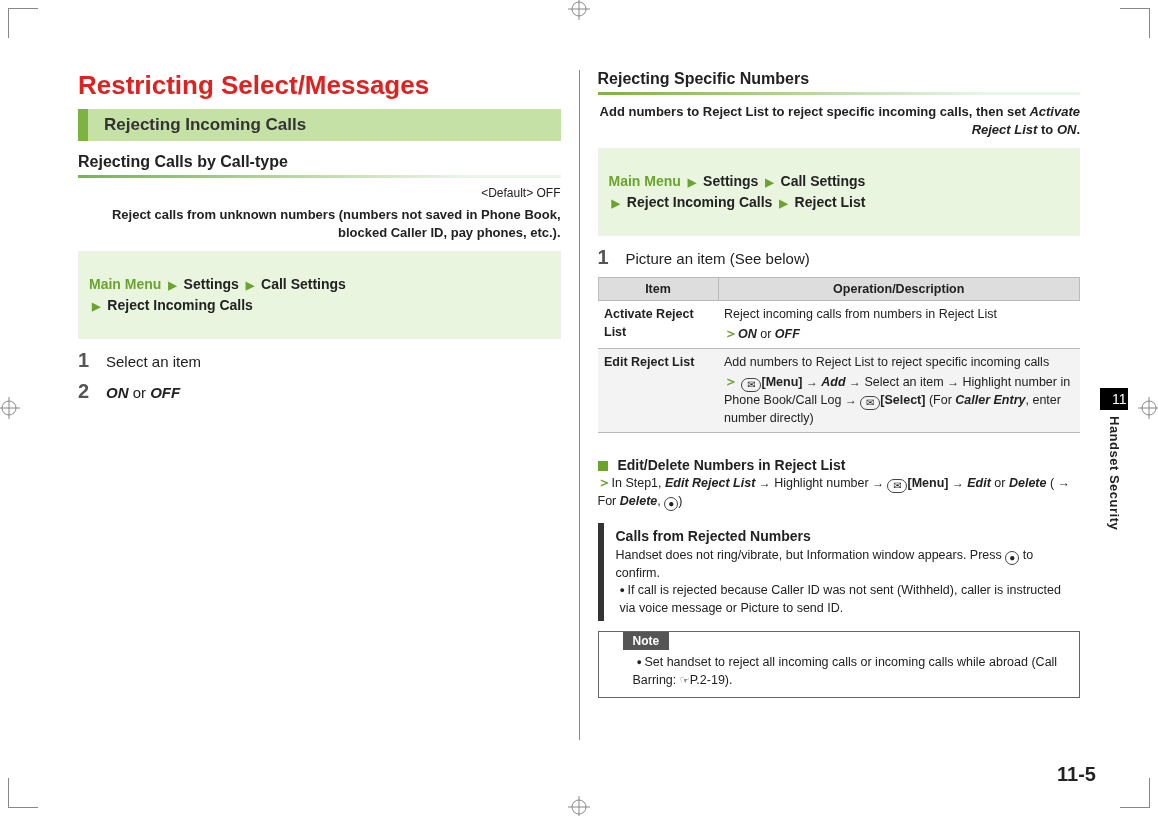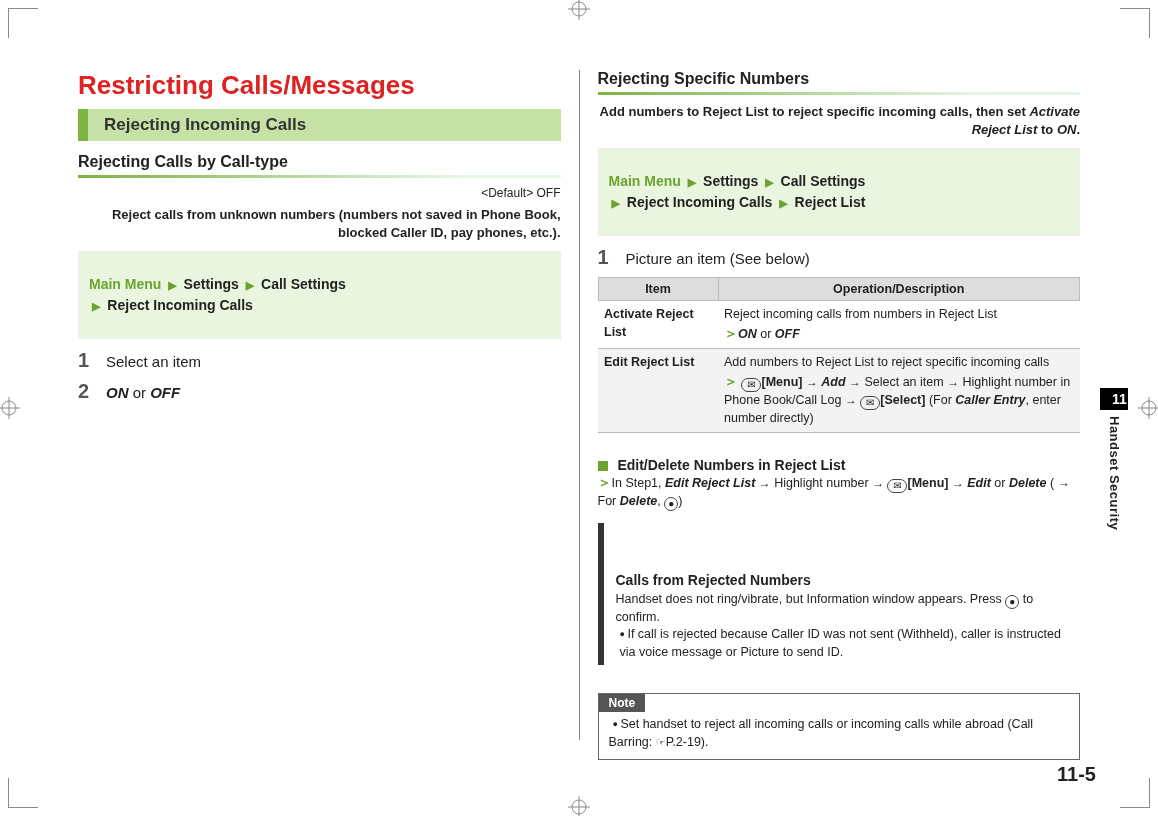--- a/index.html
+++ b/index.html
@@ -122,46 +122,47 @@
     vertical-align: -2px;
   }
   .keycap.round { border-radius: 50%; width: 14px; min-width: 14px; padding: 0; }
   .tip-block {
     border-left: 6px solid #333;
     padding: 4px 8px 4px 12px;
     margin: 12px 0 8px 0;
     font-size: 12.5px;
     line-height: 1.4;
   }
-  .tip-block .tip-title { font-weight: bold; font-size: 14px; margin-top: 44px; }
+  .tip-block .tip-title { font-weight: bold; font-size: 14px; }
   .note-box {
     border: 1px solid #666;
-    margin-top: 28px;
+    margin-top: 10px;
     font-size: 12.5px;
+    padding-left: 24px;
   }
   .note-box .note-tab {
     display: inline-block;
     background: #555;
     color: #fff;
     font-weight: bold;
     padding: 2px 10px;
     font-size: 12px;
   }
   .note-box .note-body { padding: 4px 10px 8px 10px; line-height: 1.4; }
   .side-tab {
     position: absolute;
     right: 30px;
     top: 388px;
     width: 28px;
     text-align: center;
   }
   .side-tab .chnum {
     background: #000;
     color: #fff;
-    font-weight: bold;
+    font-weight: normal;
     padding: 3px 12px;
     font-size: 14px;
   }
   .side-tab .chtitle {
     writing-mode: vertical-rl;
     font-weight: bold;
     font-size: 13px;
     margin: 6px auto 0 auto;
     letter-spacing: .5px;
   }
@@ -208,21 +209,21 @@
     </svg></div>
 
 <div class="side-tab">
   <div class="chnum">11</div>
   <div class="chtitle">Handset Security</div>
 </div>
 
 <div class="page">
 
   <div class="col left">
-    <h1 class="page-title">Restricting Calls/Messages</h1>
+    <h1 class="page-title">Restricting Select/Messages</h1>
     <div class="section-band">
       <span>Rejecting Incoming Calls</span>
     </div>
 
     <div class="sub-wrap">
       <div class="title">Rejecting Calls by Call-type</div>
       <div class="sub-underline"></div>
     </div>
 
     <div class="default-tag">&lt;Default&gt; OFF</div>

